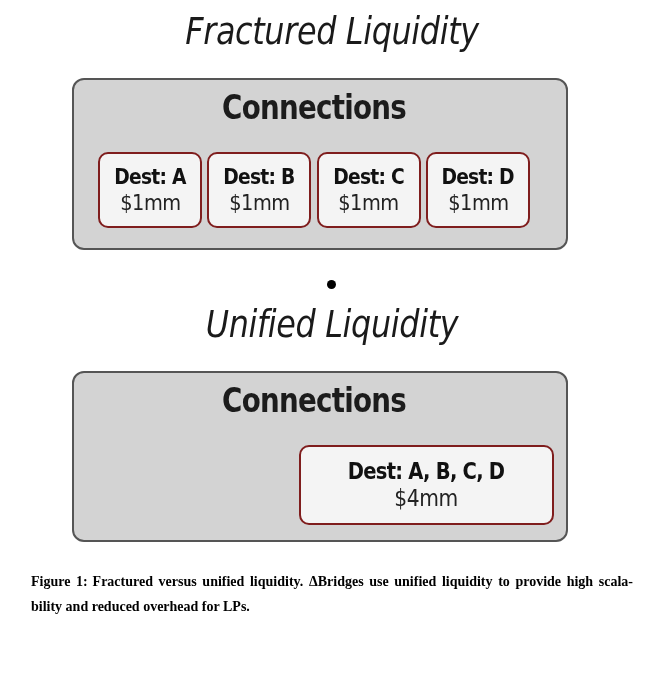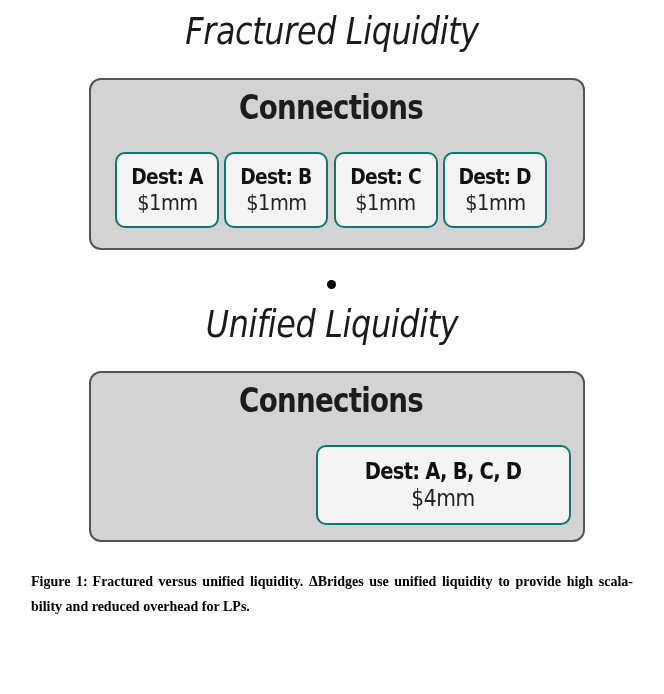--- a/index.html
+++ b/index.html
@@ -39,21 +39,21 @@
     transform: scaleX(0.86);
     transform-origin: 332px 50%;
     white-space: nowrap;
   }
   #title-fractured { top: 10px; }
   #title-unified   { top: 303px; }
 
   
   .panel {
     position: absolute;
-    left: 89px;
+    left: 72px;
     width: 496px;
     box-sizing: border-box;
     background: #d3d3d3;
     border: 2px solid #555555;
     border-radius: 12px;
   }
   #panel-fractured { top: 78px;  height: 172px; }
   #panel-unified   { top: 371px; height: 171px; }
 
   .panel-heading {
@@ -77,21 +77,21 @@
     position: absolute;
     left: 24px;
     top: 72px;
     width: 432px;
     display: flex;
     justify-content: space-between;
   }
   .dest-card {
     box-sizing: border-box;
     background: #f4f4f4;
-    border: 2px solid #0f766e;
+    border: 2px solid #7f1d1d;
     border-radius: 10px;
     display: flex;
     flex-direction: column;
     align-items: center;
     justify-content: center;
   }
   .card-row .dest-card {
     width: 104px;
     height: 76px;
   }

